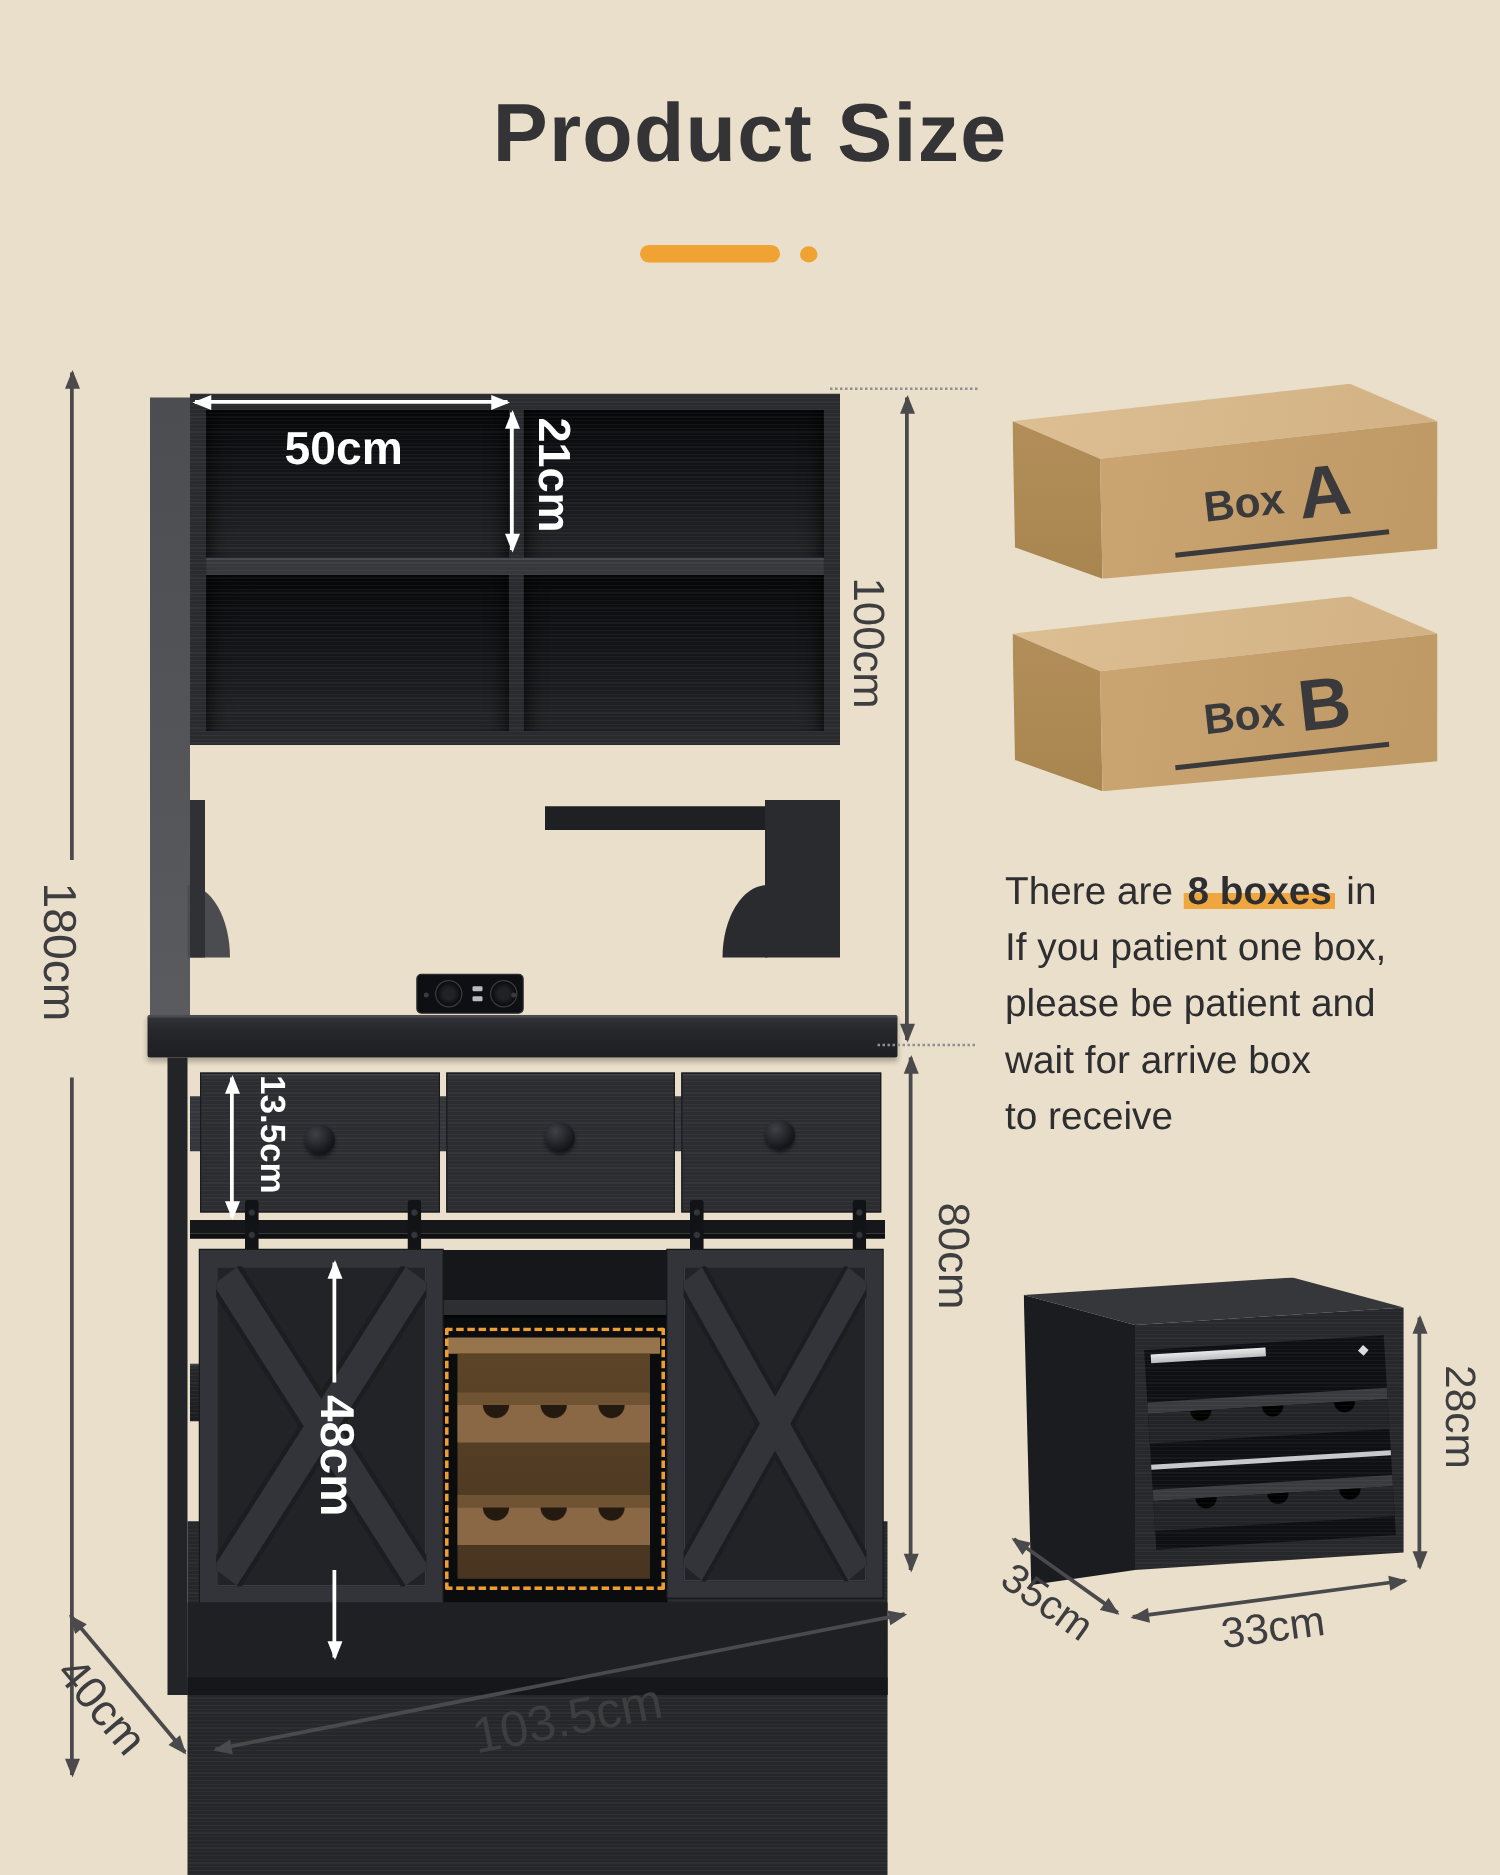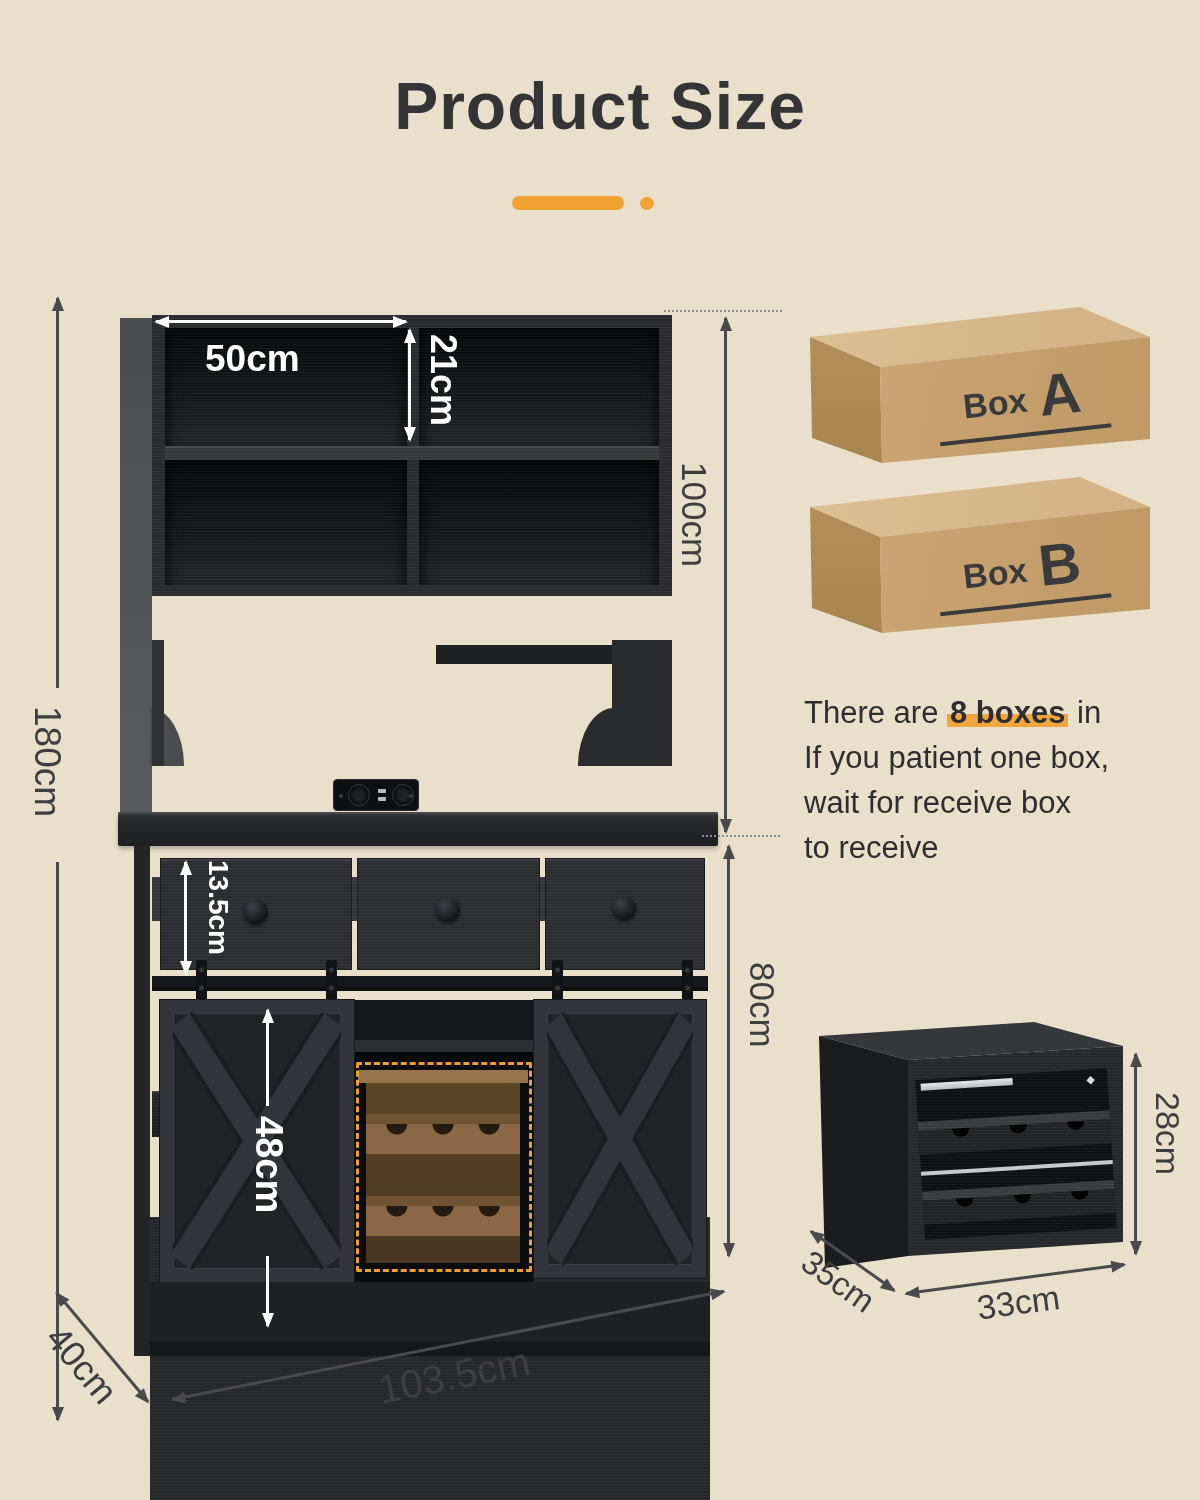--- a/index.html
+++ b/index.html
@@ -223,21 +223,21 @@
       <line x1="182" y1="8" x2="8" y2="262" stroke="#1c1d20" stroke-width="34"></line>
       <line x1="8" y1="8" x2="182" y2="262" stroke="#33343a" stroke-width="26"></line>
       <line x1="182" y1="8" x2="8" y2="262" stroke="#33343a" stroke-width="26"></line>
     </svg>
   </div>
 
   <div class="abs plinth"></div>
   <div class="abs plinth-b"></div>
 
   <div class="seg h al ar white" style="left:156px;top:320px;width:250px;"></div>
-  <div class="abs wdimlab" style="left:205px;top:338px;width:140px;font-size:37px;">50cm</div>
+  <div class="abs wdimlab" style="left:205px;top:338px;width:140px;text-align:center;font-size:37px;">50cm</div>
 
   <div class="seg v at ab white" style="left:408px;top:330px;height:110px;"></div>
   <div class="abs vtext wdimlab" style="left:422px;top:334px;font-size:36px;">21cm</div>
 
   <div class="seg v at ab white" style="left:184px;top:862px;height:112px;"></div>
   <div class="abs vtext wdimlab" style="left:202px;top:860px;font-size:28px;">13.5cm</div>
 
   <div class="seg v at white" style="left:266px;top:1010px;height:96px;"></div>
   <div class="abs vtext wdimlab" style="left:247px;top:1116px;font-size:38px;">48cm</div>
   <div class="seg v ab white" style="left:266px;top:1256px;height:70px;"></div>
@@ -280,21 +280,22 @@
     <div class="face front"></div>
     <div class="boxlabel">
       <span class="boxword">Box</span><span class="boxletter">B</span>
       <div class="boxline"></div>
     </div>
   </div>
 
   <div class="abs note">
     <div class="note-line"><span>There are </span><span class="hl">8 boxes</span><span> in</span></div>
     <div class="note-line">If you patient one box,</div>
-    <div class="note-line">wait for receive box</div>
+    <div class="note-line">please be patient and</div>
+    <div class="note-line">wait for arrive box</div>
     <div class="note-line">to receive</div>
   </div>
 
   <div class="abs cube">
     <div class="face top" style="clip-path:polygon(93px 44px,308px 30px,219px 6px,4px 20px);background:#36373b;"></div>
     <div class="face left" style="clip-path:polygon(4px 20px,93px 44px,93px 240px,10px 252px);background:#1b1c1f;"></div>
     <div class="face front grain" style="clip-path:polygon(93px 44px,308px 30px,308px 226px,93px 240px);background:#27282c;">
       <div class="cube-open">
         <div class="sliver"></div>
         <div class="keyhole"></div>

